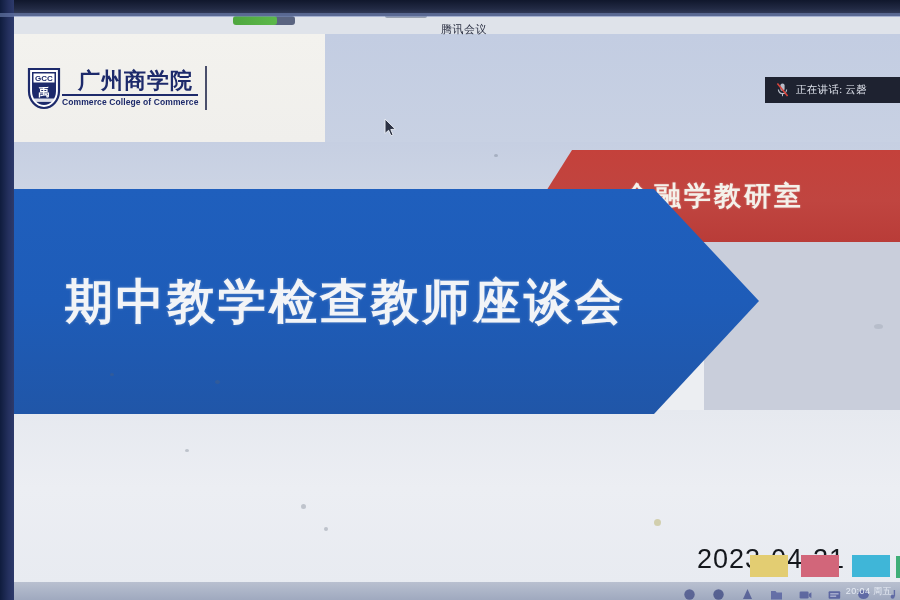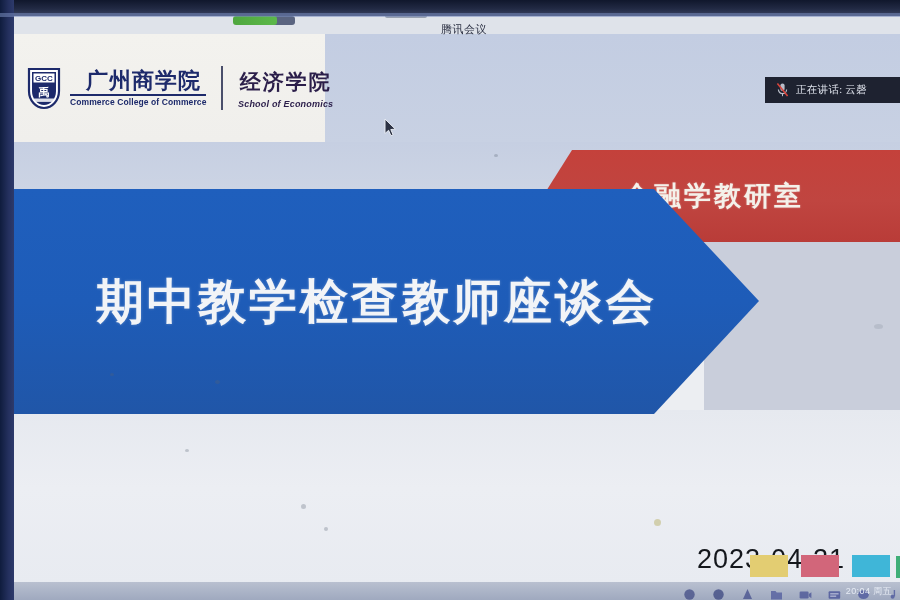--- a/index.html
+++ b/index.html
@@ -126,21 +126,21 @@
     left: 0px; top: 0px;
     width: 311px; height: 108px;
     background: linear-gradient(180deg, #f3f2ee 0%, #f0efec 100%);
     display: flex;
     align-items: center;
   }
   .logo-inner {
     display: flex;
     align-items: center;
     padding-left: 12px;
-    gap: 8px;
+    gap: 0;
     text-align: center;
   }
   .crest {
     position: relative;
     width: 36px; height: 44px;
     flex: none;
   }
   .crest svg { display: block; }
   .cn-name-wrap { display: flex; flex-direction: column; align-items: flex-start; }
   .cn-name {
@@ -213,21 +213,21 @@
   .blue-arrow {
     position: absolute;
     left: 0px; top: 155px;
     width: 745px; height: 225px;
     background: linear-gradient(180deg, #1f5fbd 0%, #1e5cb8 50%, #2056a8 100%);
     clip-path: polygon(0 0, 640px 0, 745px 112px, 640px 225px, 0 225px);
     display: flex;
     align-items: center;
   }
   .blue-title {
-    margin-left: 82px;
+    margin-left: 51px;
     font-size: 48px;
     font-weight: 900;
     color: #f2f4f7;
     letter-spacing: 3px;
     white-space: nowrap;
     text-shadow: 0 0 3px rgba(255,255,255,.30);
   }
 
   
   .slide-date {
@@ -354,24 +354,20 @@
             <text x="18" y="30" font-family="'Liberation Sans',sans-serif" font-size="11" font-weight="700" fill="#ffffff" text-anchor="middle">禹</text>
             <rect x="8" y="32.5" width="20" height="3.4" fill="#ffffff" opacity=".85"></rect>
           </svg>
         </div>
         <div class="cn-name-wrap">
           <div class="cn-name">广州商学院</div>
           <div class="cn-rule"></div>
           <div class="en-name">Commerce College of Commerce</div>
         </div>
         <div class="vdiv"></div>
-        <div class="school-wrap">
-          <div class="school-cn">经济学院</div>
-          <div class="school-en">School of Economics</div>
-        </div>
       </div>
     </div>
 
     <div class="red-banner">
       <div class="red-banner-label">金融学教研室</div>
     </div>
 
     <div class="blue-arrow">
       <div class="blue-title">期中教学检查教师座谈会</div>
     </div>

